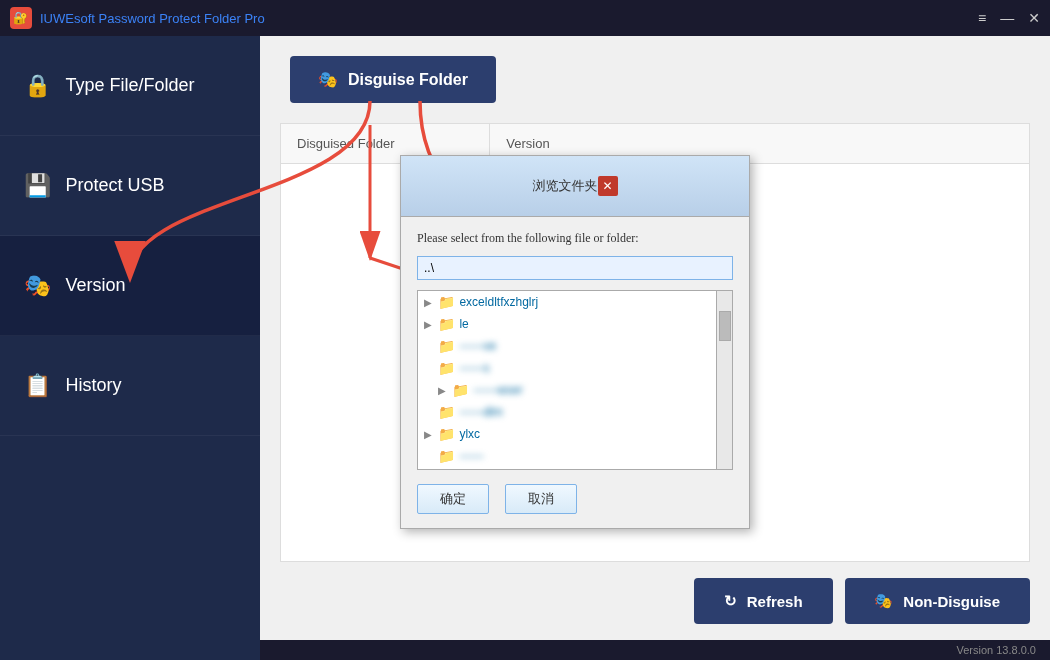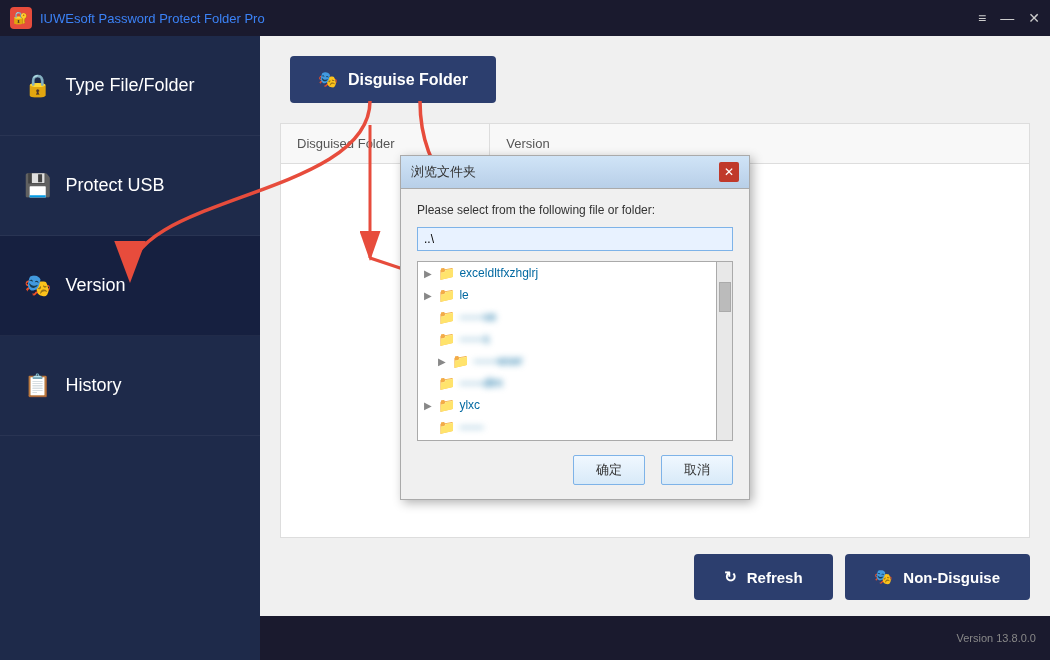--- a/index.html
+++ b/index.html
@@ -160,21 +160,21 @@
       color: white;
       background: #2c3e6e;
     }
 
     
     .version-bar {
       background: #1a1a2e;
       color: #888;
       font-size: 11px;
       text-align: right;
-      padding: 16px 14px;
+      padding: 4px 14px;
     }
 
     
     .arrow-overlay {
       position: absolute;
       top: 0;
       left: 0;
       width: 100%;
       height: 100%;
       pointer-events: none;
@@ -195,24 +195,24 @@
       top: 155px;
       left: 400px;
       width: 350px;
       background: #f0f0f0;
       border: 1px solid #aaa;
       box-shadow: 3px 3px 10px rgba(0,0,0,0.3);
       pointer-events: all;
     }
     .dialog-titlebar {
       background: linear-gradient(to bottom, #d0e4f7, #b8cfe8);
-      padding: 6px 10px;
-      display: flex;
-      align-items: center;
-      justify-content: space-between;
+      padding: 20px 10px;
+      display: flex;
+      align-items: center;
+      justify-content: center;
       border-bottom: 1px solid #aaa;
     }
     .dialog-title-text {
       font-size: 13px;
       color: #333;
       font-weight: 500;
     }
     .dialog-close-btn {
       width: 20px;
       height: 20px;
@@ -226,21 +226,21 @@
       align-items: center;
       justify-content: center;
     }
     .dialog-body {
       padding: 14px 16px;
     }
     .dialog-instruction {
       font-size: 12px;
       color: #333;
       margin-bottom: 10px;
-      font-family: Liberation Sans, sans-serif;
+      font-family: Liberation Serif, serif;
     }
     .dialog-path-input {
       width: 100%;
       padding: 4px 6px;
       border: 1px solid #7eb3e8;
       background: #e8f2ff;
       font-size: 12px;
       margin-bottom: 10px;
       outline: none;
     }
@@ -298,21 +298,21 @@
     }
     .tree-label {
       color: #0369a1;
     }
     .tree-label.blurred {
       filter: blur(3px);
       user-select: none;
     }
     .dialog-buttons {
       display: flex;
-      justify-content: flex-end;
+      justify-content: flex-start;
       gap: 16px;
     }
     .dialog-btn {
       padding: 5px 22px;
       font-size: 13px;
       border: 1px solid #7eb3e8;
       background: linear-gradient(to bottom, #f0f8ff, #d8eaf8);
       cursor: pointer;
       border-radius: 2px;
       color: #333;

